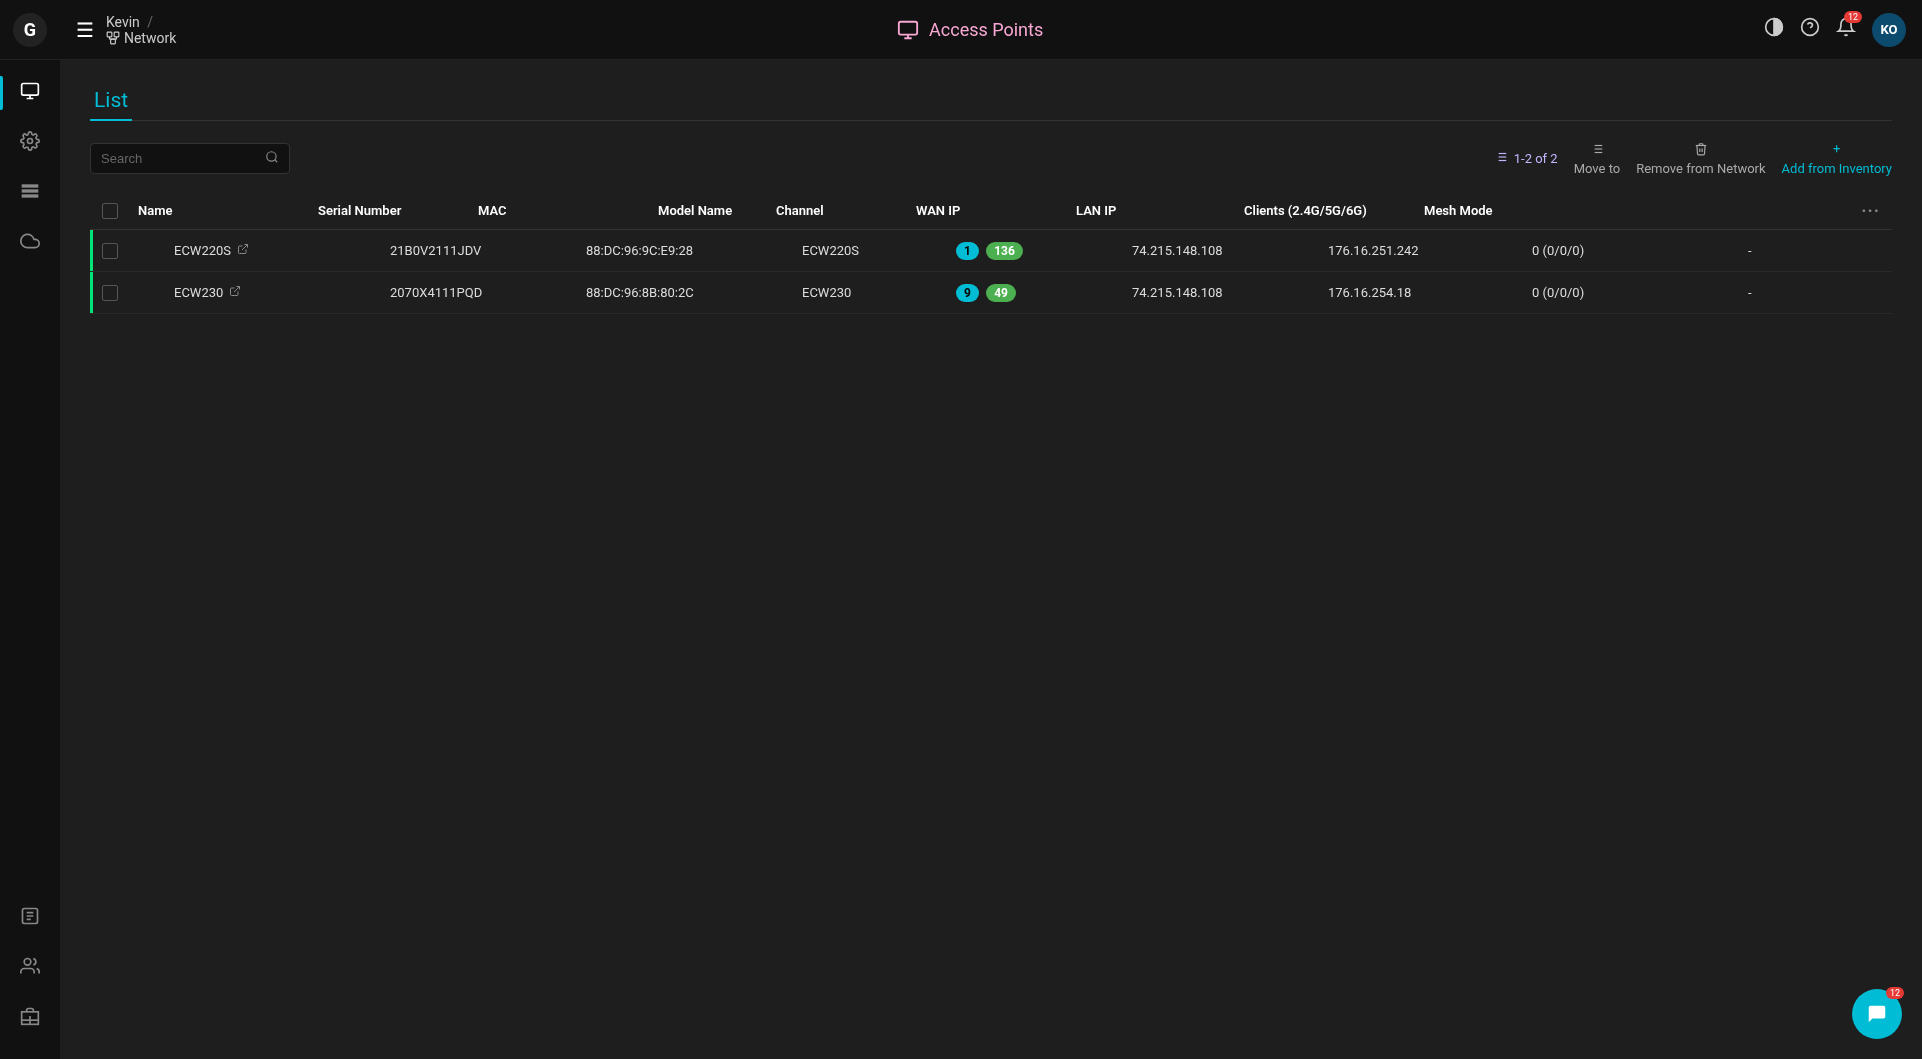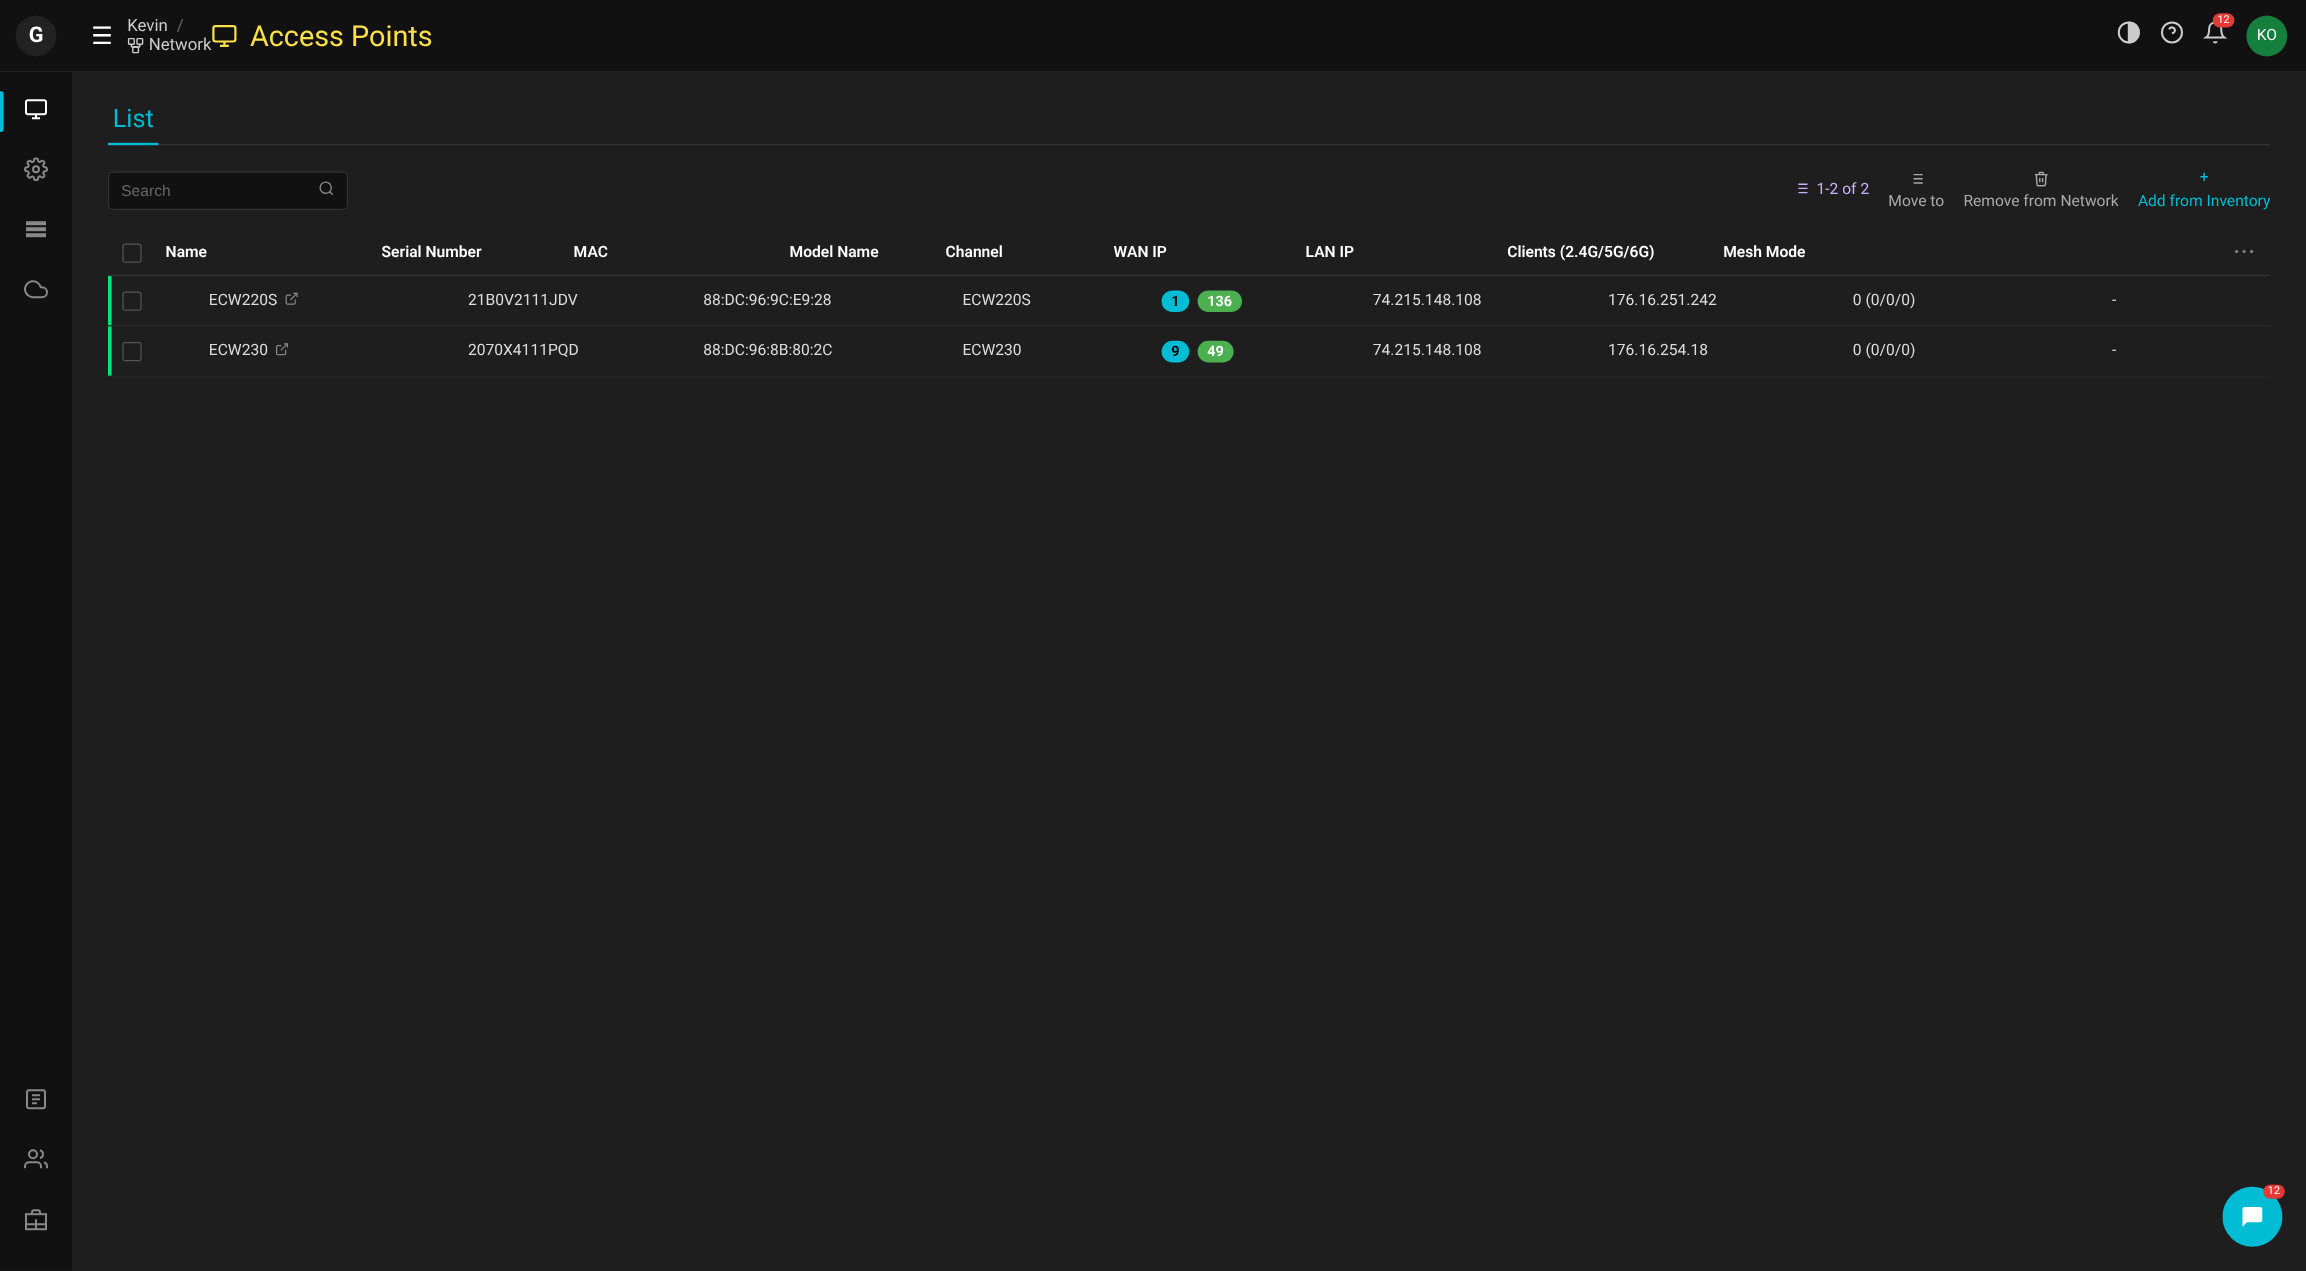--- a/index.html
+++ b/index.html
@@ -106,25 +106,25 @@
     }
     .header-breadcrumb {
       color: #ccc;
       font-size: 14px;
     }
     .header-breadcrumb span.sep { color: #666; margin: 0 4px; }
     .header-breadcrumb span.network { color: #ccc; display: flex; align-items: center; gap: 4px; }
     .header-title {
       flex: 1;
       text-align: center;
-      font-size: 24px;
-      color: #fde047;
-      display: flex;
-      align-items: center;
-      justify-content: flex-start;
+      font-size: 18px;
+      color: #f9a8d4;
+      display: flex;
+      align-items: center;
+      justify-content: center;
       gap: 10px;
     }
     .header-actions {
       display: flex;
       align-items: center;
       gap: 16px;
     }
     .header-action-icon {
       color: #ccc;
       font-size: 20px;
@@ -140,26 +140,26 @@
       font-size: 9px;
       border-radius: 8px;
       padding: 1px 4px;
       min-width: 16px;
       text-align: center;
     }
     .avatar {
       width: 34px;
       height: 34px;
       border-radius: 50%;
-      background: #15803d;
+      background: #0c4a6e;
       display: flex;
       align-items: center;
       justify-content: center;
       color: #fff;
-      font-weight: normal;
+      font-weight: bold;
       font-size: 13px;
       cursor: pointer;
     }
 
     
     .content {
       flex: 1;
       background: #1e1e1e;
       overflow: auto;
       padding: 20px 30px;
@@ -268,21 +268,21 @@
       top: 0;
       bottom: 0;
       width: 3px;
       background: #00e676;
     }
 
     .col-check { width: 36px; flex-shrink: 0; }
     .col-name { width: 180px; flex-shrink: 0; display: flex; align-items: center; gap: 6px; }
     .col-serial { width: 160px; flex-shrink: 0; }
     .col-mac { width: 180px; flex-shrink: 0; }
-    .col-model { width: 130px; flex-shrink: 0; }
+    .col-model { width: 118px; flex-shrink: 0; }
     .col-channel { width: 140px; flex-shrink: 0; }
     .col-wanip { width: 160px; flex-shrink: 0; }
     .col-lanip { width: 168px; flex-shrink: 0; }
     .col-clients { width: 180px; flex-shrink: 0; }
     .col-mesh { width: 140px; flex-shrink: 0; }
     .col-more { flex: 1; display: flex; justify-content: flex-end; }
 
     .checkbox {
       width: 16px;
       height: 16px;

